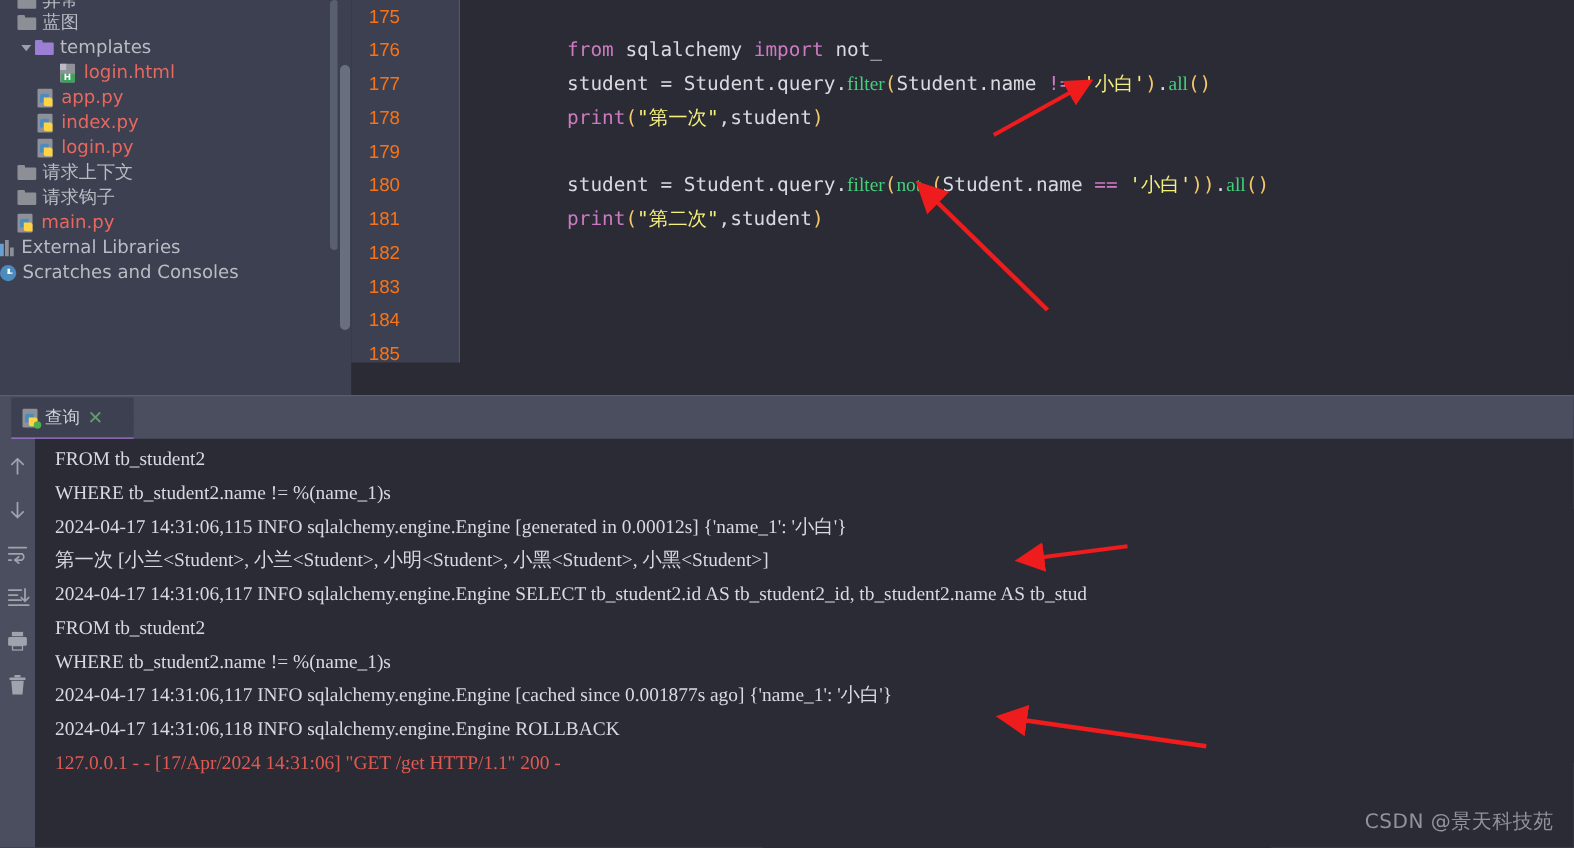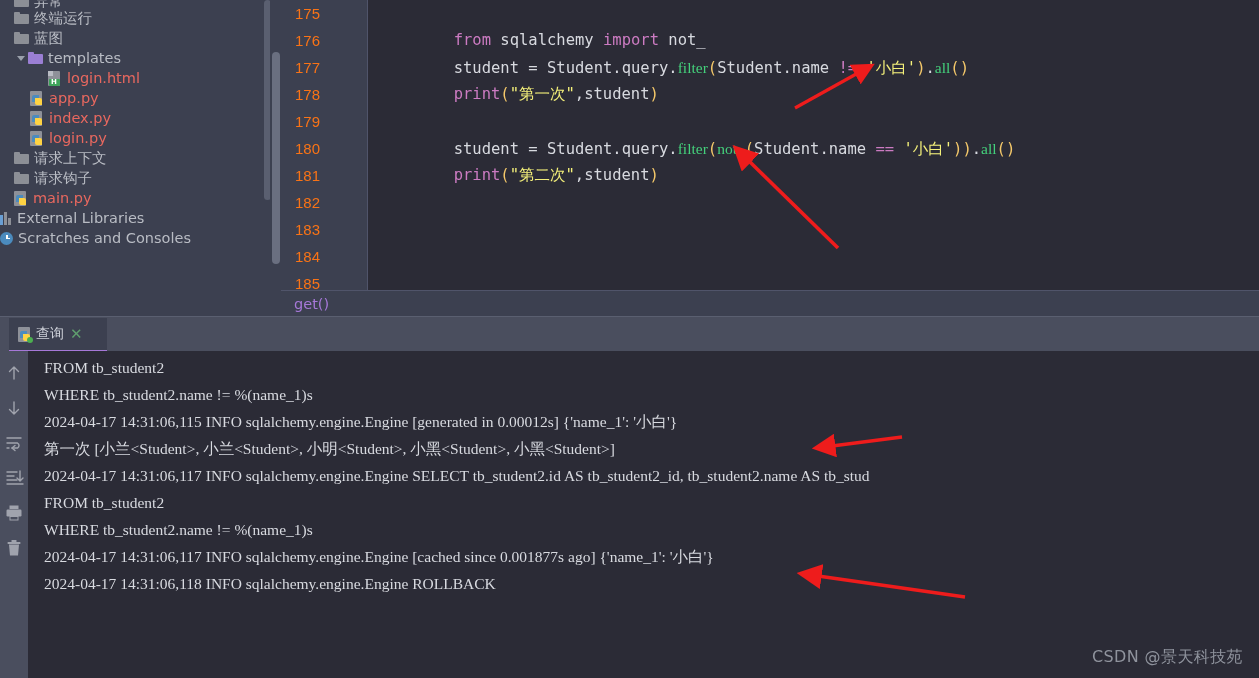--- a/index.html
+++ b/index.html
@@ -155,28 +155,20 @@
   <div class="top-region">
 
     <div class="project-tree">
       <div id="tree-rows">
           <div class="tree-row" style="height: 14px; line-height: 14px; margin-top: -6px;">
             <span style="display: inline-block; flex: 0 0 14px; width: 14px;"></span>
             <span class="ico ico-folder">
               <span class="body"></span>
             </span>
             <span class="lbl plain">异常</span>
-          </div>
-          <div class="tree-row">
-            <span style="display: inline-block; flex: 0 0 14px; width: 14px;"></span>
-            <span class="ico ico-folder">
-              <span class="tabp"></span>
-              <span class="body"></span>
-            </span>
-            <span class="lbl plain">终端运行</span>
           </div>
           <div class="tree-row">
             <span style="display: inline-block; flex: 0 0 14px; width: 14px;"></span>
             <span class="ico ico-folder">
               <span class="tabp"></span>
               <span class="body"></span>
             </span>
             <span class="lbl plain">蓝图</span>
           </div>
           <div class="tree-row">
@@ -304,23 +296,20 @@
             <div class="code-line"><span class="dflt">        </span><span class="kw">print</span><span class="pn">(</span><span class="str">"第一次"</span><span class="dflt">,</span><span class="dflt">student</span><span class="pn">)</span></div>
             <div class="code-line">&nbsp;</div>
             <div class="code-line"><span class="dflt">        student </span><span class="dflt">=</span><span class="dflt"> Student</span><span class="dflt">.</span><span class="dflt">query</span><span class="dflt">.</span><span class="fn">filter</span><span class="pn">(</span><span class="fn">not_</span><span class="pn">(</span><span class="dflt">Student</span><span class="dflt">.</span><span class="dflt">name </span><span class="op">==</span><span class="dflt"> </span><span class="str">'小白'</span><span class="pn">))</span><span class="dflt">.</span><span class="fn">all</span><span class="pn">()</span></div>
             <div class="code-line"><span class="dflt">        </span><span class="kw">print</span><span class="pn">(</span><span class="str">"第二次"</span><span class="dflt">,</span><span class="dflt">student</span><span class="pn">)</span></div>
             <div class="code-line">&nbsp;</div>
             <div class="code-line">&nbsp;</div>
             <div class="code-line">&nbsp;</div>
             <div class="code-line">&nbsp;</div>
           </div>
       </div>
-      <div class="breadcrumb">
-        <span>get()</span>
-      </div>
     </div>
   </div>
 
   <div class="console-panel">
 
     <div class="tabbar">
       <div class="con-tab">
         <span class="ico ico-py">
           <span class="sheet"></span>
             <span class="b1"></span>
@@ -384,20 +373,21 @@
       <div id="out-rows">
           <div class="out-line">FROM tb_student2</div>
           <div class="out-line">WHERE tb_student2.name != %(name_1)s</div>
           <div class="out-line">2024-04-17 14:31:06,115 INFO sqlalchemy.engine.Engine [generated in 0.00012s] {'name_1': '小白'}</div>
           <div class="out-line">第一次 [小兰&lt;Student&gt;, 小兰&lt;Student&gt;, 小明&lt;Student&gt;, 小黑&lt;Student&gt;, 小黑&lt;Student&gt;]</div>
           <div class="out-line">2024-04-17 14:31:06,117 INFO sqlalchemy.engine.Engine SELECT tb_student2.id AS tb_student2_id, tb_student2.name AS tb_stud</div>
           <div class="out-line">FROM tb_student2</div>
           <div class="out-line">WHERE tb_student2.name != %(name_1)s</div>
           <div class="out-line">2024-04-17 14:31:06,117 INFO sqlalchemy.engine.Engine [cached since 0.001877s ago] {'name_1': '小白'}</div>
           <div class="out-line">2024-04-17 14:31:06,118 INFO sqlalchemy.engine.Engine ROLLBACK</div>
+          <div class="out-line red">127.0.0.1 - - [17/Apr/2024 14:31:06] "GET /get HTTP/1.1" 200 -</div>
         </div>
       <div class="watermark">CSDN @景天科技苑</div>
     </div>
   </div>
 
   <svg class="arrow-layer">
     <defs>
       <marker id="ah" markerWidth="7" markerHeight="7" refX="1" refY="3.5" orient="auto">
         <polygon points="0,0 7,3.5 0,7" fill="#ee1c1c"></polygon>
       </marker>

